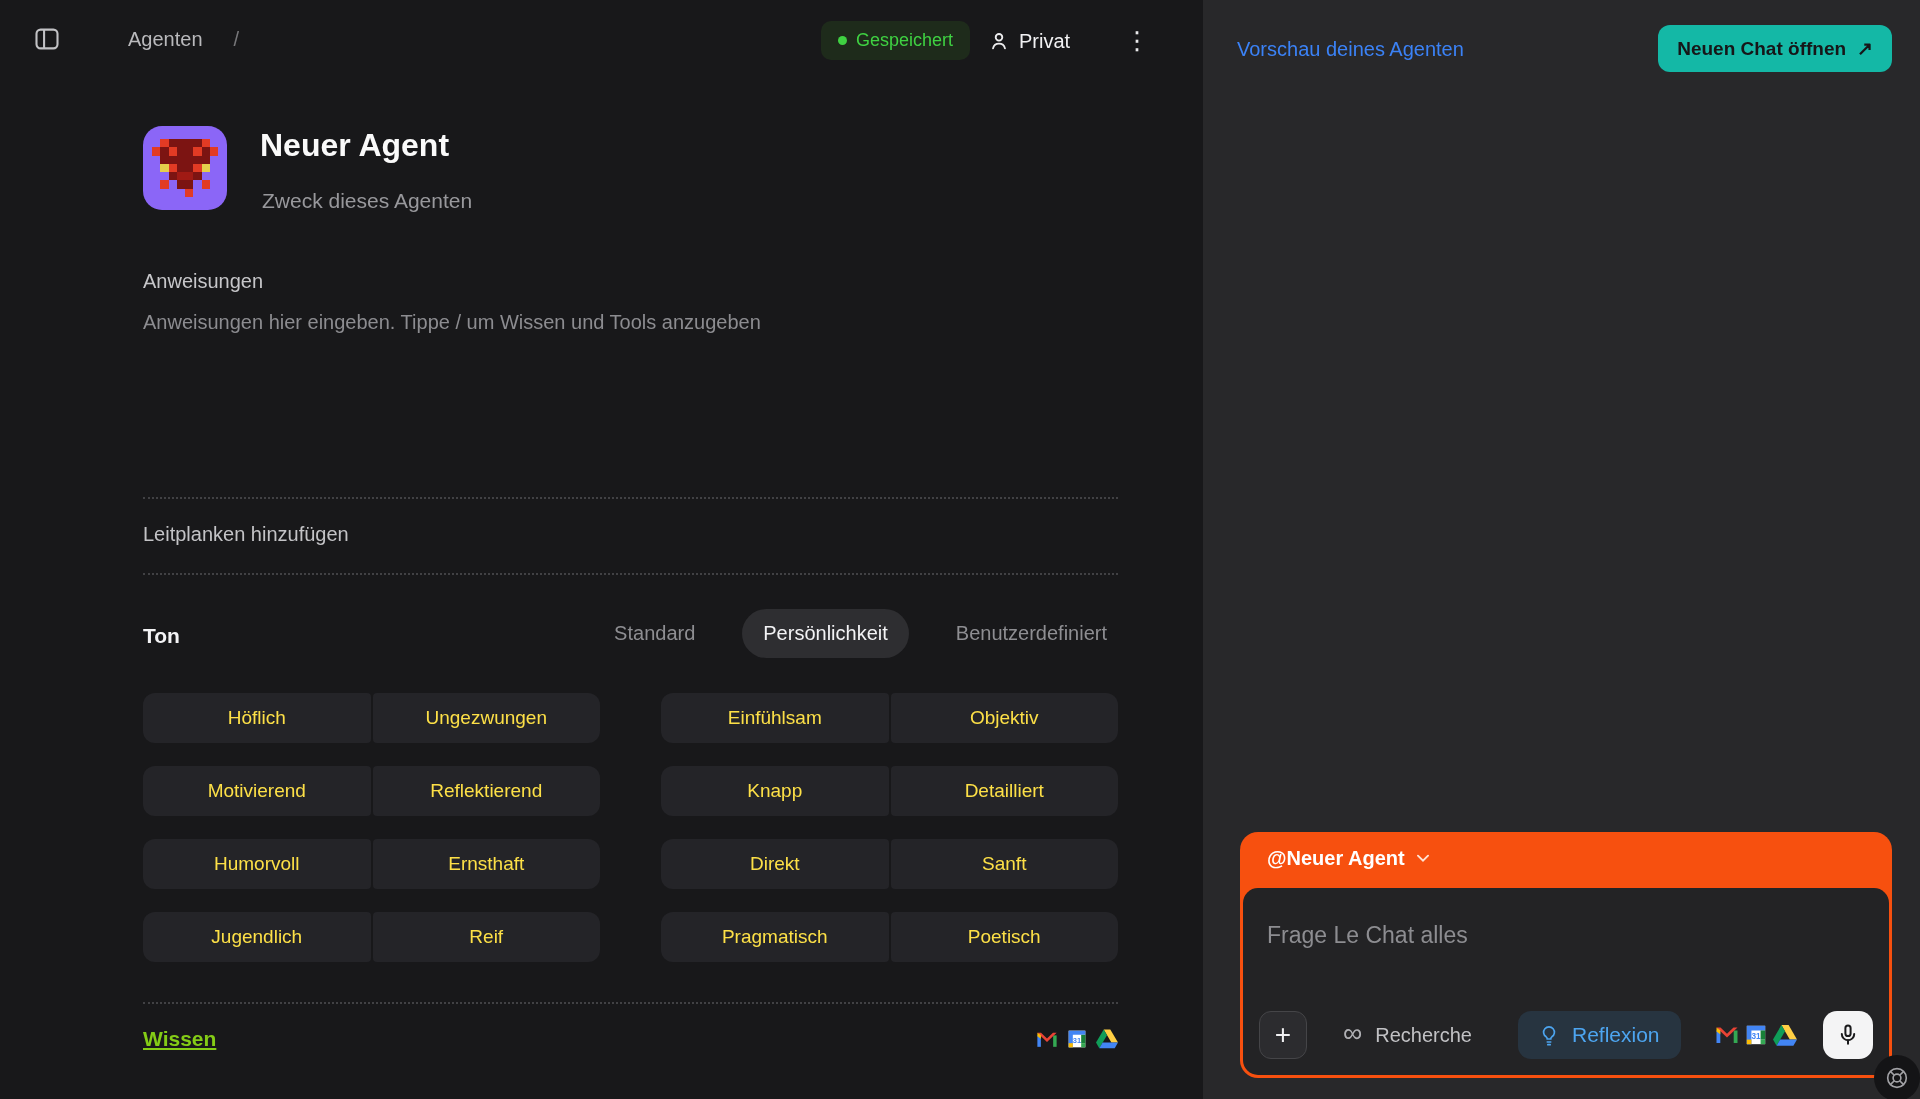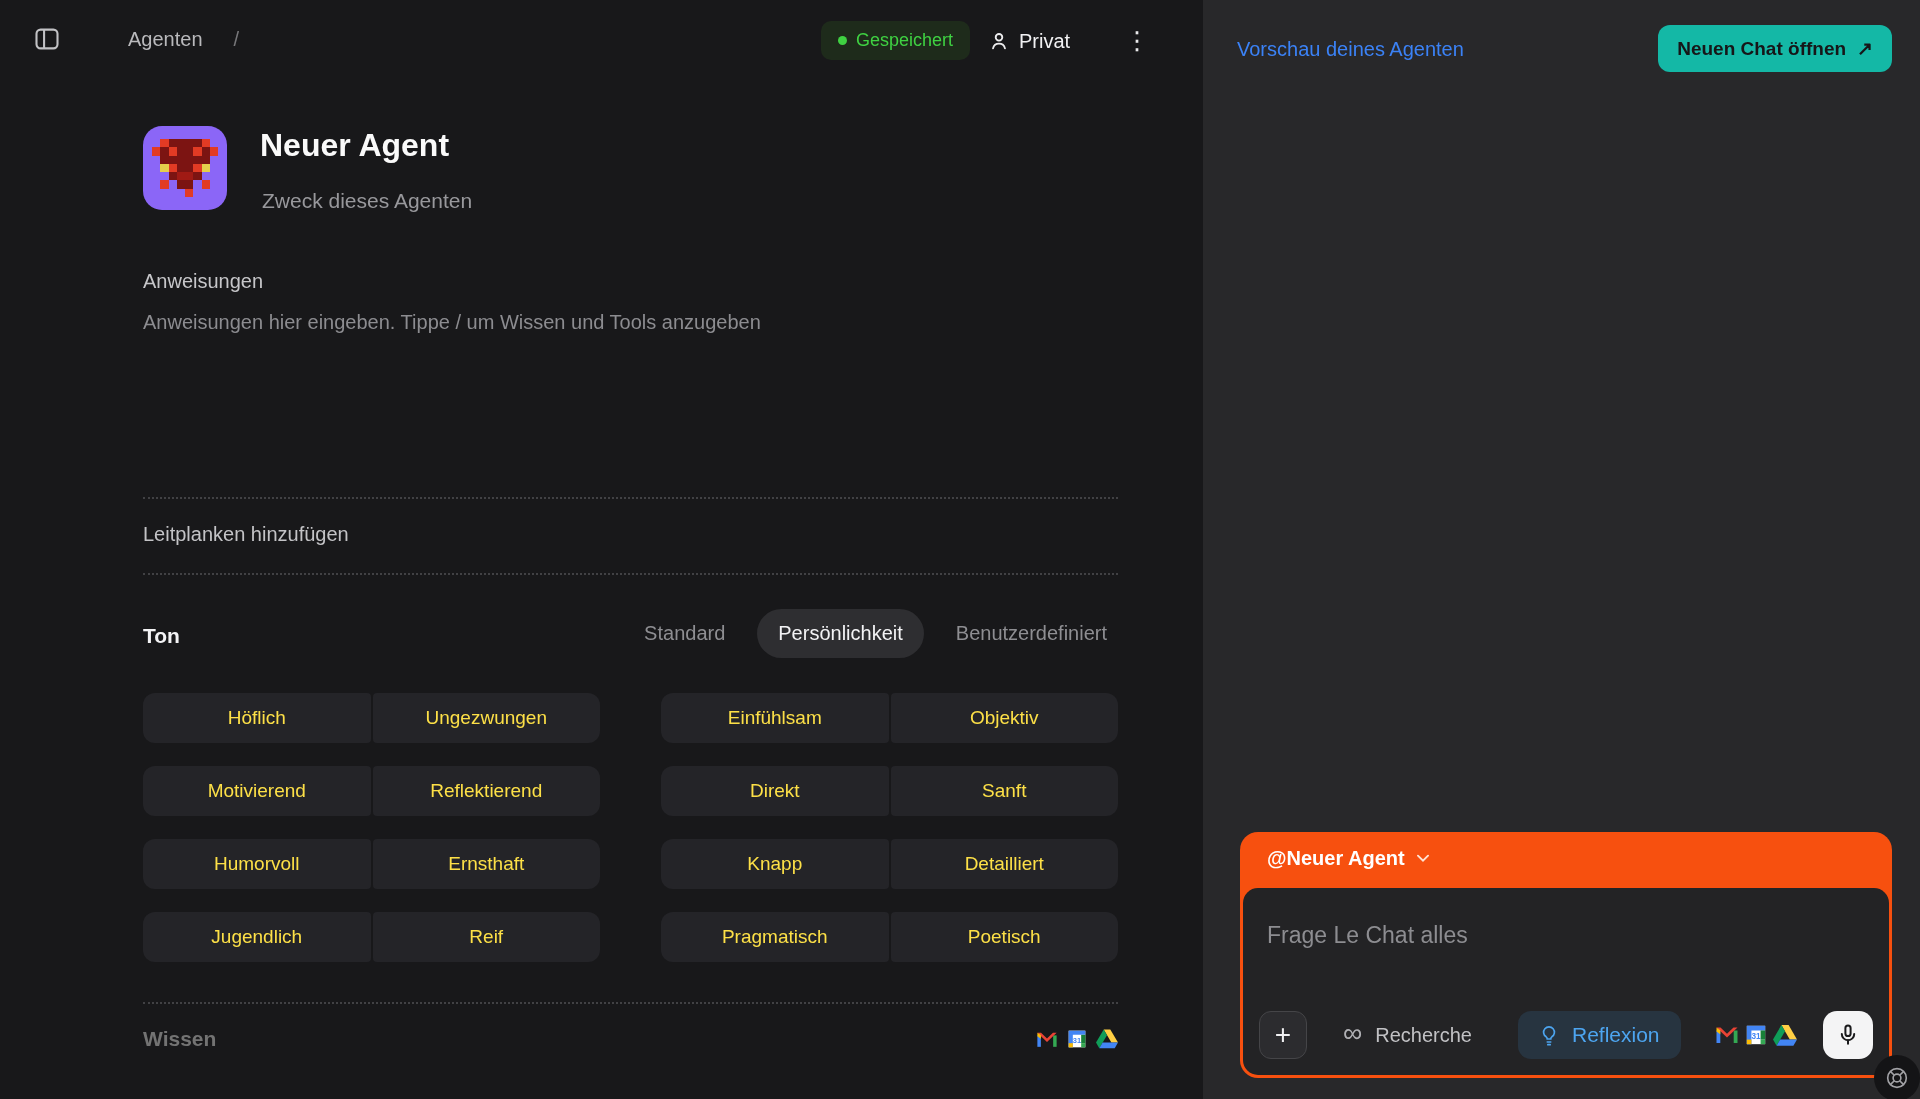--- a/index.html
+++ b/index.html
@@ -34,33 +34,33 @@
   .agent-title { left:260px; top:127px; font-size:32px; font-weight:bold; color:#fafafa; }
   .agent-subtitle { left:262px; top:189px; font-size:21px; color:#98989c; }
 
   .instr-label { left:143px; top:270px; font-size:20px; color:#c6c6c9; }
   .instr-input { left:143px; top:311px; width:900px; font-size:20px; color:#8c8c90; cursor:text; }
 
   .dotted { left:143px; width:975px; border-top:2px dotted #414144; }
   .guardrails { left:143px; top:523px; font-size:20px; color:#c3c3c6; cursor:pointer; }
 
   .ton-label { left:143px; top:624px; font-size:21px; font-weight:bold; color:#f3f3f5; }
-  .tone-tabs { top:607px; right:96px; height:52px; display:flex; align-items:center; gap:32px; }
+  .tone-tabs { top:607px; right:96px; height:52px; display:flex; align-items:center; gap:47px; }
   .tone-tab { font-size:20px; color:#8e8e92; cursor:pointer; }
   .tone-tab.active { background:#2e2e31; color:#f3f3f5; padding:13px 21px; border-radius:999px; }
 
   .tone-grid { left:143px; top:693px; width:975px; display:flex; justify-content:space-between; }
   .tone-col { width:457px; display:flex; flex-direction:column; gap:23px; }
   .tone-row { display:flex; gap:2px; }
   .tone-btn { flex:1; height:50px; background:#242428; color:#fde047; font-size:19px;
     display:flex; align-items:center; justify-content:center; border-radius:4px; cursor:pointer; }
   .tone-row .tone-btn:first-child { border-top-left-radius:12px; border-bottom-left-radius:12px; }
   .tone-row .tone-btn:last-child  { border-top-right-radius:12px; border-bottom-right-radius:12px; }
 
-  .wissen-label { left:143px; top:1027px; font-size:21px; font-weight:bold; color:#737373; }
+  .wissen-label { left:143px; top:1027px; font-size:21px; font-weight:bold; color:#84cc16;text-decoration:underline; }
   .wissen-icons { right:85px; top:1029px; display:flex; gap:9px; align-items:center; }
 
   
   .right-panel { position:absolute; left:1203px; top:0; width:717px; height:1099px; background:#28282a; }
   .preview-title { left:34px; top:38px; font-size:20px; color:#3b82f6; }
   .open-chat-btn { right:28px; top:25px; height:47px; display:flex; align-items:center; gap:11px;
     padding:0 19px; background:#14b8a6; border-radius:12px; cursor:pointer; }
   .open-chat-btn .txt { font-size:19px; font-weight:bold; color:#161618; }
   .open-chat-btn .arrow { font-size:19px; font-weight:bold; color:#161618; }
 
@@ -185,26 +185,26 @@
         <div class="tone-btn">Jugendlich</div>
         <div class="tone-btn">Reif</div>
       </div>
     </div>
     <div class="tone-col">
       <div class="tone-row">
         <div class="tone-btn">Einfühlsam</div>
         <div class="tone-btn">Objektiv</div>
       </div>
       <div class="tone-row">
+        <div class="tone-btn">Knapp</div>
+        <div class="tone-btn">Detailliert</div>
+      </div>
+      <div class="tone-row">
         <div class="tone-btn">Direkt</div>
         <div class="tone-btn">Sanft</div>
-      </div>
-      <div class="tone-row">
-        <div class="tone-btn">Knapp</div>
-        <div class="tone-btn">Detailliert</div>
       </div>
       <div class="tone-row">
         <div class="tone-btn">Pragmatisch</div>
         <div class="tone-btn">Poetisch</div>
       </div>
     </div>
   </div>
 
   <div class="abs dotted" style="top:1002px;"></div>
   <div class="abs wissen-label">Wissen</div>

